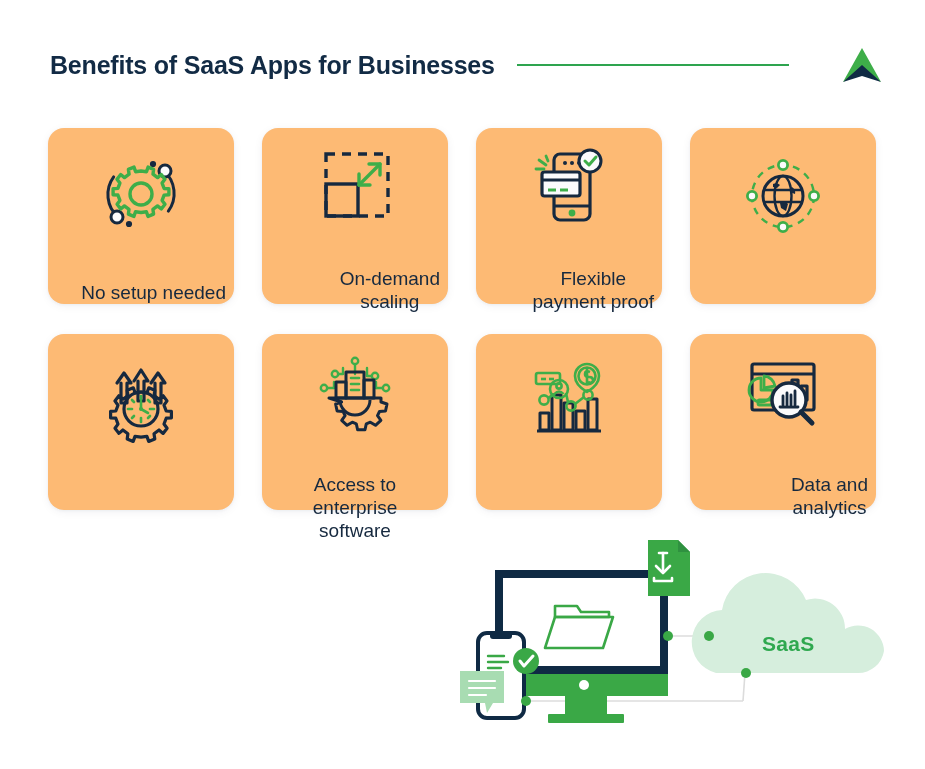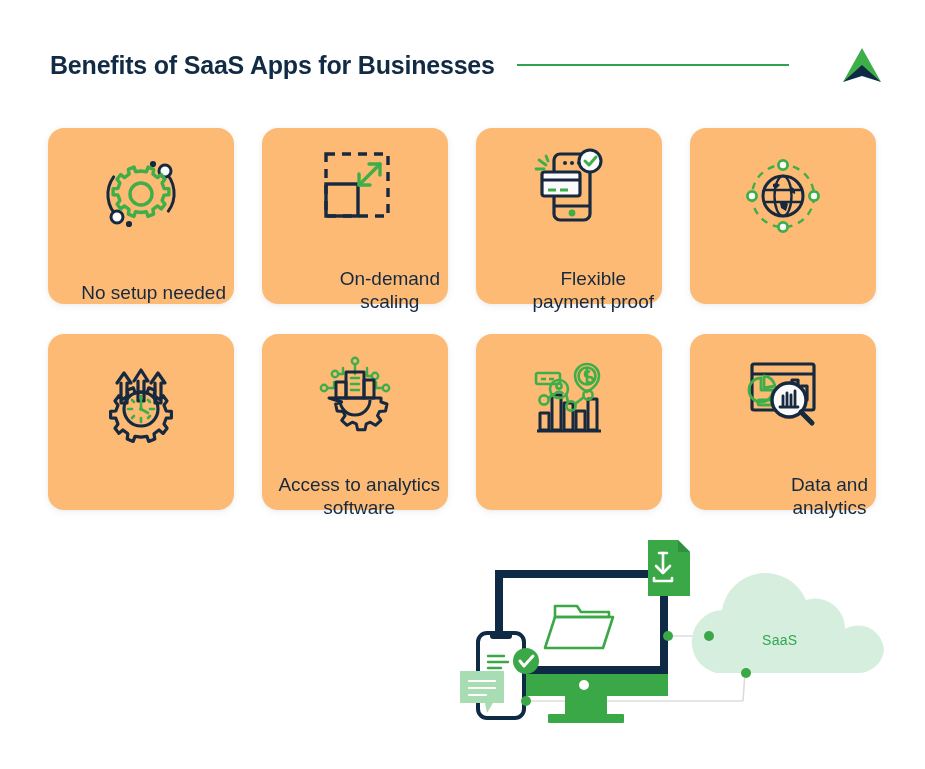--- a/index.html
+++ b/index.html
@@ -80,22 +80,22 @@
 
   
   .illustration {
     position: absolute;
     left: 458px; top: 528px;
     width: 452px; height: 200px;
   }
   .saas-text {
     position: absolute;
     left: 762px; top: 632px;
-    font-size: 14px;
-    font-weight: normal;
+    font-size: 21px;
+    font-weight: bold;
     color: #2fa84f;
     letter-spacing: 0.3px;
   }
 </style>
 </head>
 <body>
 
 <div class="page">
 
   <div class="header">
@@ -253,21 +253,21 @@
           </g>
           <g stroke="#3eae49" stroke-width="2.6" stroke-linecap="round">
             <line x1="39" y1="28" x2="47" y2="28"></line>
             <line x1="39" y1="34" x2="47" y2="34"></line>
             <line x1="39" y1="40" x2="47" y2="40"></line>
           </g>
           <path d="M17 48 l52 0 0 4 6 2 -1.5 7 -6 .5 -2 4.2 3.4 4.6 -5.4 5 -5.2 -3.1 -4 1.6 -1.3 6 -7.4 0 -1.3 -6 -4 -1.6 -5.2 3.1 -5.4 -5 3.4 -4.6 -2 -4.2 -6 -.5 -1.5 -7 6 -2 z" fill="none" stroke="#16293f" stroke-width="3" stroke-linejoin="round"></path>
           <path d="M28 50 a15 15 0 0 0 30 0" fill="none" stroke="#16293f" stroke-width="3"></path>
         </svg>
       </div>
-      <div class="card-label">Access to analytics
+      <div class="card-label">Access to enterprise
 software</div>
     </div>
 
     <div class="card">
       <div class="icon-box">
         <svg width="86" height="86" viewBox="0 0 86 86">
           <g fill="none" stroke="#16293f" stroke-width="3" stroke-linejoin="round">
             <rect x="14" y="54" width="9" height="17"></rect>
             <rect x="26" y="36" width="9" height="35"></rect>
             <rect x="38" y="44" width="9" height="27"></rect>

